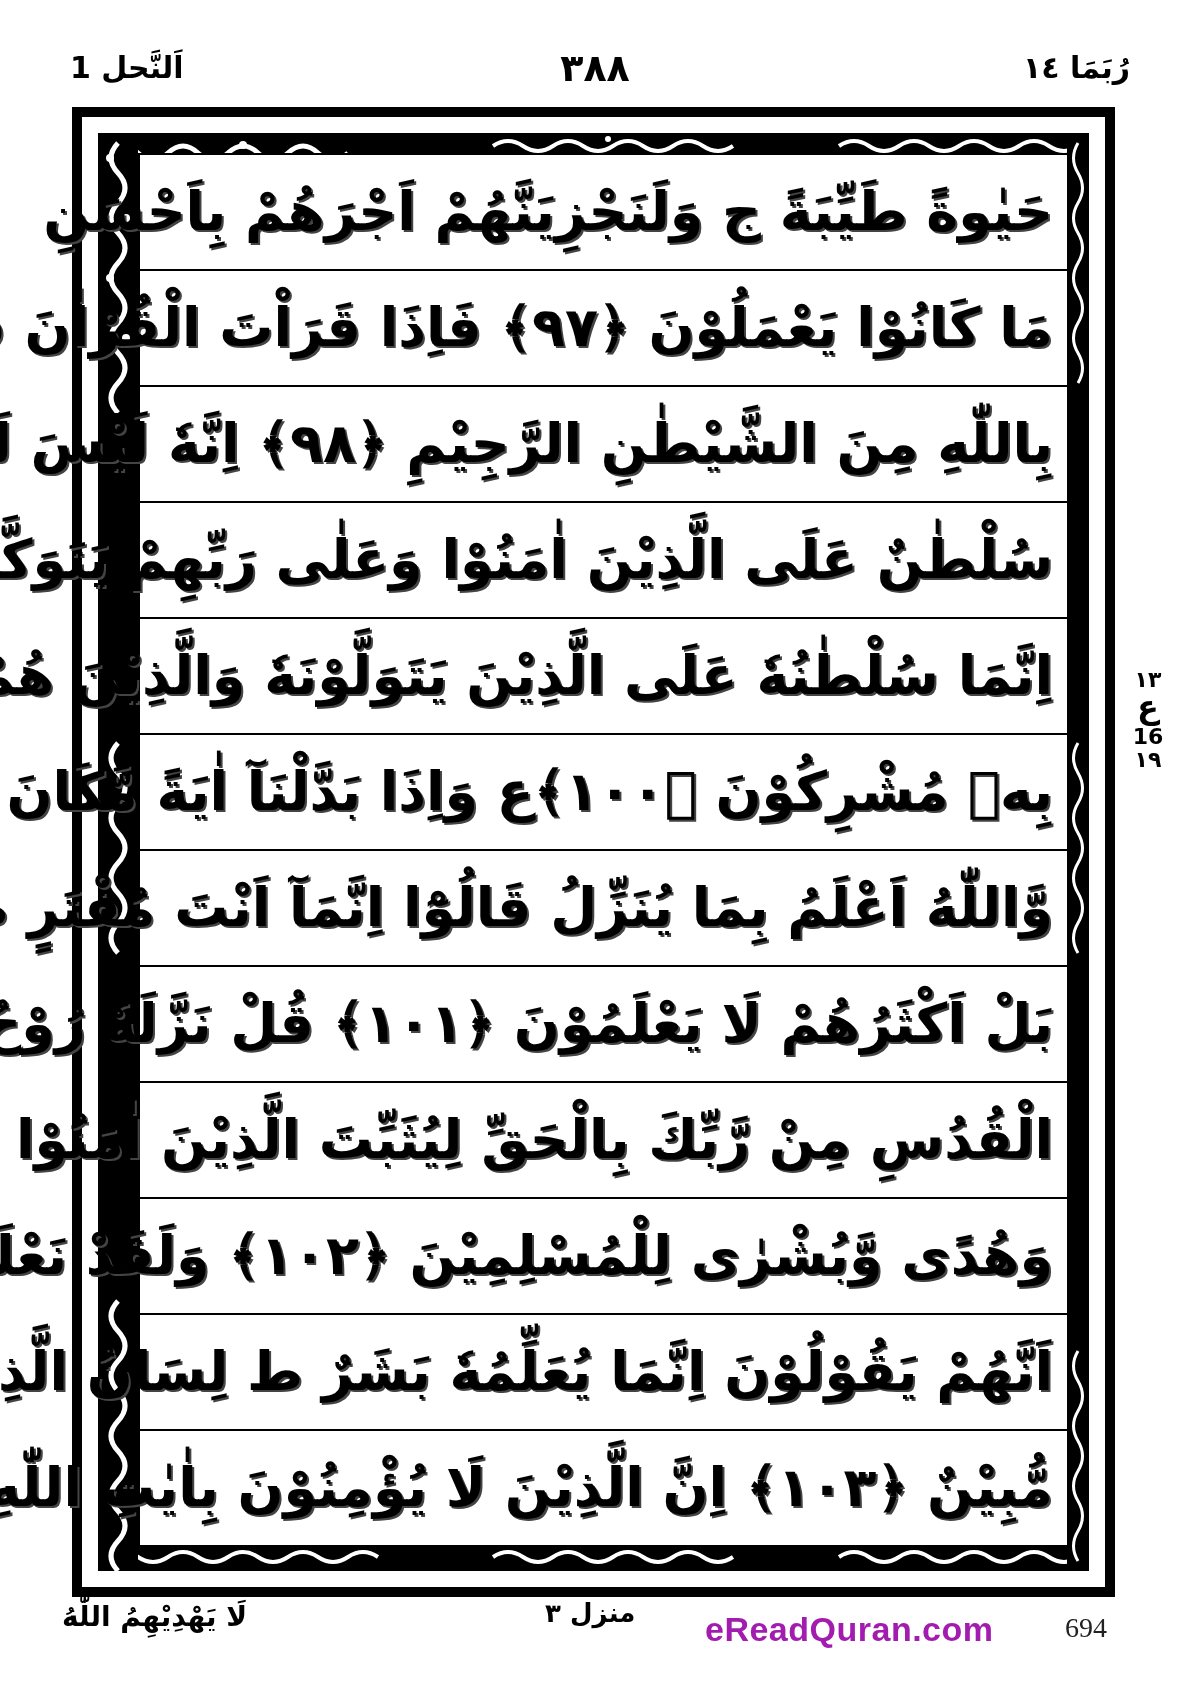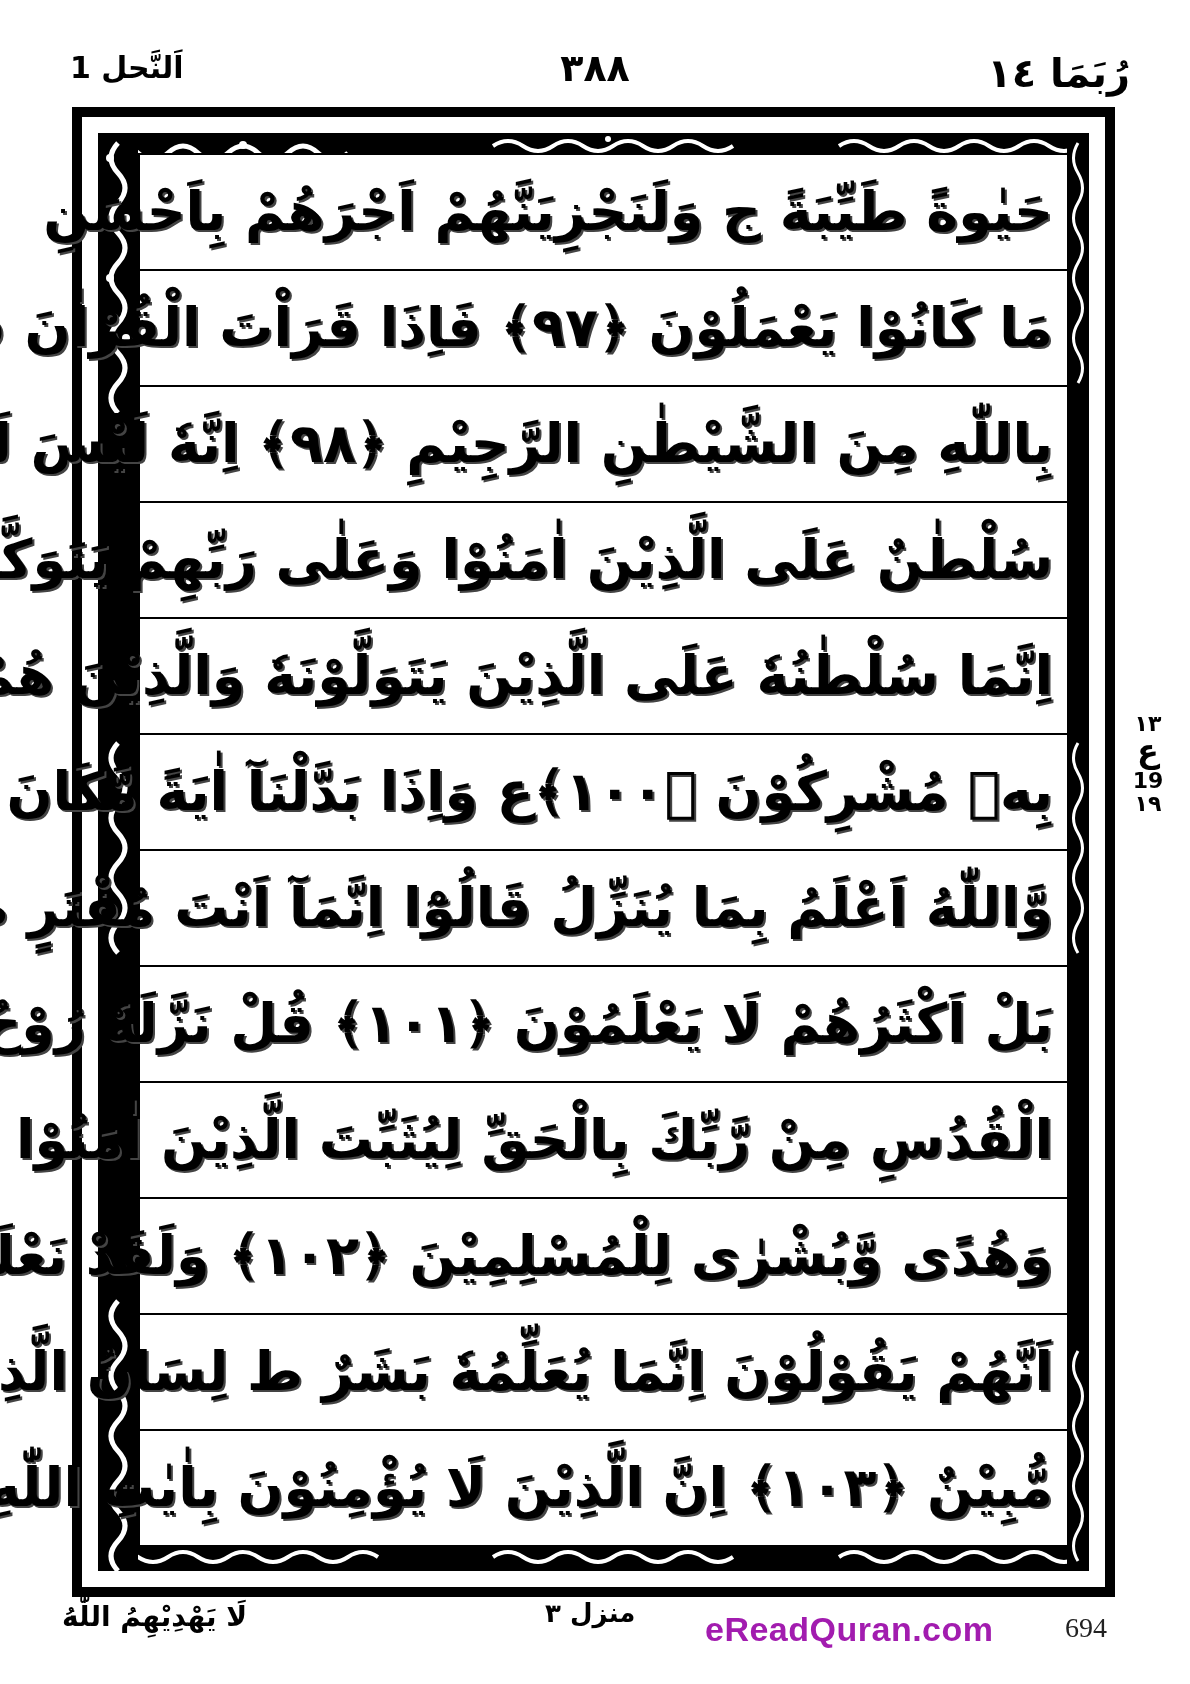--- a/index.html
+++ b/index.html
@@ -2,21 +2,21 @@
 <html><head>
 <meta charset="utf-8">
 <style>
   html, body { margin:0; padding:0; background:#ffffff; }
   body { width:1190px; height:1684px; position:relative; overflow:hidden; font-family:"DejaVu Sans", sans-serif; color:#000; }
 
   .header { position:absolute; top:50px; left:60px; width:1070px; height:50px; }
   .hdr { position:absolute; top:0; font-family:"DejaVu Sans", sans-serif; font-weight:bold; color:#000; direction:rtl; white-space:nowrap; }
   .hdr-left  { left:10px;  font-size:30px; }
   .hdr-mid   { left:50%; transform:translateX(-50%); font-size:38px; top:-4px; letter-spacing:2px; }
-  .hdr-right { right:0px; font-size:40px; }
+  .hdr-right { right:0px; font-size:30px; }
 
   
   .frame-outer { position:absolute; left:72px; top:107px; width:1043px; height:1490px; background:#000; box-sizing:border-box; }
   .frame-inner-white { position:absolute; left:10px; top:10px; right:10px; bottom:10px; background:#fff; }
   .frame-inner-black { position:absolute; left:16px; top:16px; right:16px; bottom:16px; background:#000; }
   .text-box { position:absolute; left:40px; top:20px; right:20px; bottom:24px; background:#fff; border:2px solid #000; box-sizing:border-box; }
 
   
   .orn { position:absolute; background:#000; overflow:hidden; }
   .orn svg { display:block; width:100%; height:100%; }
@@ -31,21 +31,21 @@
   .orn-br-h { right:0; bottom:0; width:260px; height:28px; }
   .orn-br-v { right:0; bottom:0; width:22px; height:230px; }
   .orn-lm-v { left:0; top:600px; width:40px; height:240px; }
   .orn-rm-v { right:0; top:600px; width:22px; height:240px; }
 
   .lines { position:absolute; left:0; top:0; right:0; bottom:0; display:flex; flex-direction:column; }
   .line { flex:1; border-bottom:2px solid #000; display:flex; align-items:center; justify-content:center; direction:rtl; padding:0 14px; box-sizing:border-box; }
   .line:last-child { border-bottom:none; }
   .line-text { font-family:"DejaVu Sans", sans-serif; font-weight:bold; font-size:54px; line-height:1; white-space:nowrap; text-shadow:2px 2px 0 #444; text-align:justify; width:100%; text-align-last:justify; }
 
-  .margin-note { position:absolute; left:1128px; top:668px; width:40px; font-family:"DejaVu Sans", sans-serif; font-weight:bold; font-size:22px; text-align:center; line-height:1.05; direction:rtl;margin-top:44px; }
+  .margin-note { position:absolute; left:1128px; top:668px; width:40px; font-family:"DejaVu Sans", sans-serif; font-weight:bold; font-size:22px; text-align:center; line-height:1.05; direction:rtl; }
   .margin-note .mn-ain { font-size:32px; display:block; }
 
   .footer { position:absolute; left:0; top:1600px; width:1090px; height:60px;text-align:center; }
   .ft-catch { position:absolute; left:62px; top:0px; font-family:"DejaVu Sans", sans-serif; font-weight:bold; font-size:28px; direction:rtl; }
   .ft-manzil { position:absolute; left:545px; top:-2px; font-family:"DejaVu Sans", sans-serif; font-weight:bold; font-size:26px; direction:rtl; }
   .ft-site { position:absolute; left:705px; top:10px; font-family:"Liberation Sans", sans-serif; font-weight:bold; font-size:34px; letter-spacing:0.5px; color:#a21caf; }
   .ft-page { position:absolute; left:1065px; top:12px; font-family:"Liberation Serif", serif; font-size:28px; color:#222; }
 </style>
 </head>
 <body>
@@ -171,21 +171,21 @@
         </div>
       </div>
 
     </div>
   </div>
 </div>
 
 <div class="margin-note">
   <span>١٣</span>
   <span class="mn-ain">ع</span>
-  <span>19</span><br>
+  <span>16</span><br>
   <span>١٩</span>
 </div>
 
 <div class="footer">
   <div class="ft-catch">لَا يَهْدِيْهِمُ اللّٰهُ</div>
   <div class="ft-manzil">منزل ٣</div>
   <div class="ft-site">eReadQuran.com</div>
   <div class="ft-page">694</div>
 </div>
 

